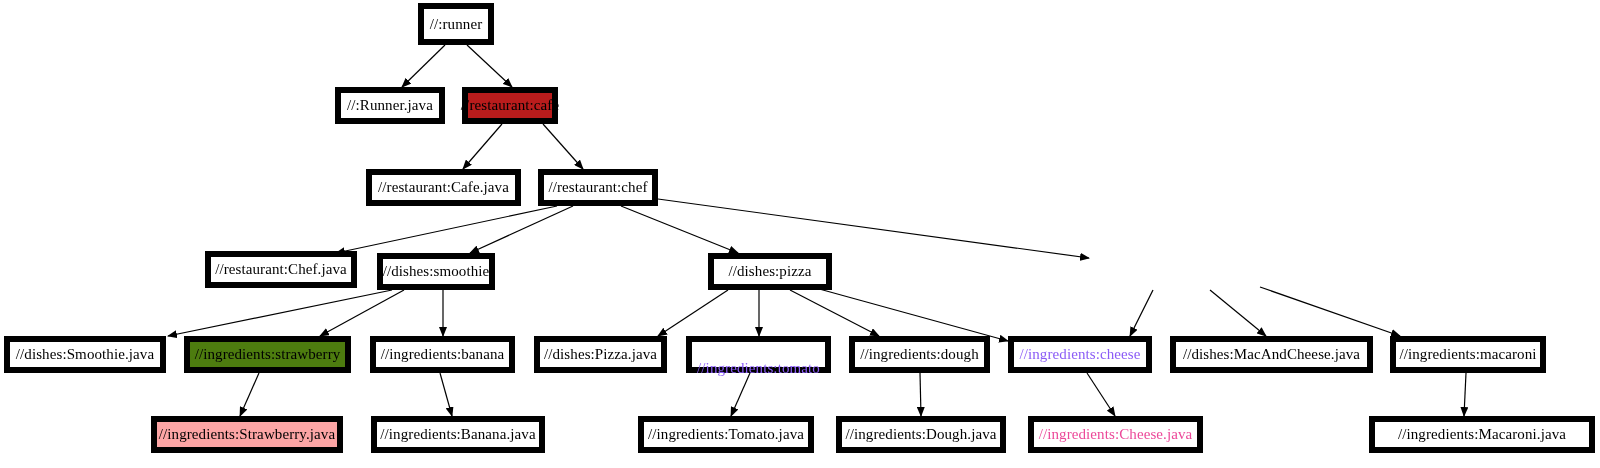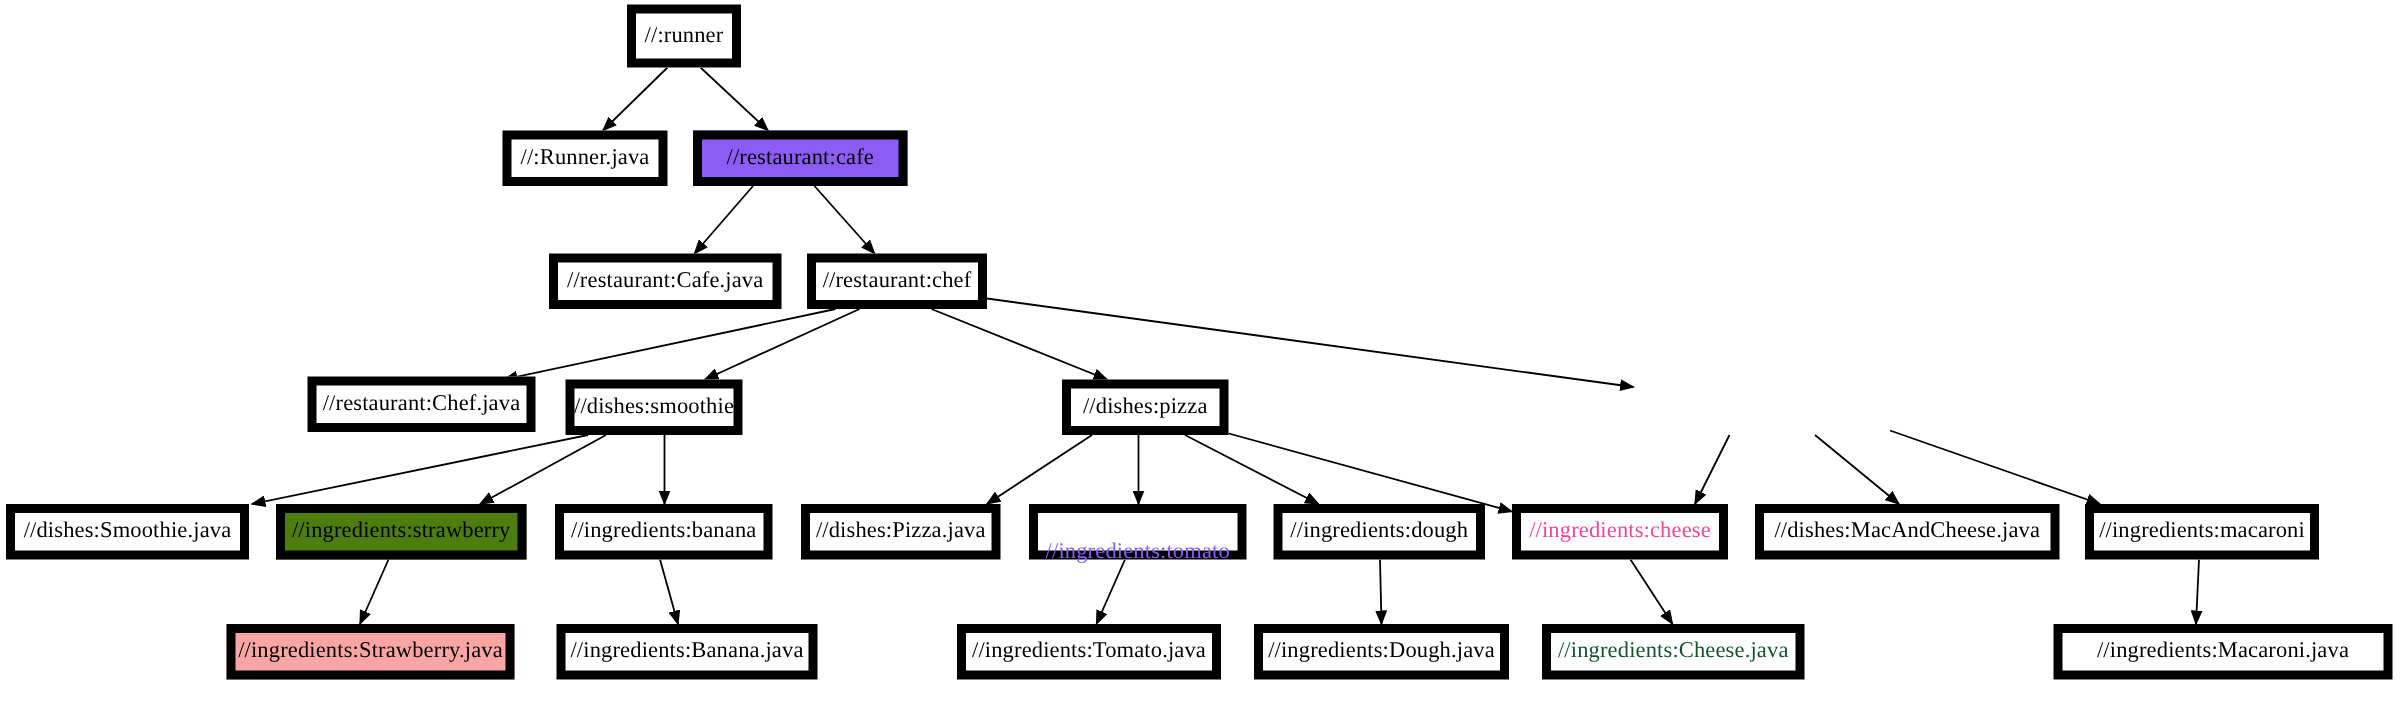--- a/index.html
+++ b/index.html
@@ -87,36 +87,36 @@
       </g>
   </svg>
 
   <div id="node-layer">
       <div class="node" style="left: 418px; top: 3px; width: 76px; height: 42px; background: rgb(255, 255, 255); border-color: rgb(0, 0, 0);">
         <span class="node-label" style="color: rgb(0, 0, 0);">//:runner</span>
       </div>
       <div class="node" style="left: 335px; top: 87px; width: 110px; height: 37px; background: rgb(255, 255, 255); border-color: rgb(0, 0, 0);">
         <span class="node-label" style="color: rgb(0, 0, 0);">//:Runner.java</span>
       </div>
-      <div class="node" style="left: 462px; top: 87px; width: 143px; height: 37px; background: #8b5cf6; border-color: rgb(0, 0, 0); text-align: right;">
+      <div class="node" style="left: 462px; top: 87px; width: 96px; height: 37px; background: #b91c1c; border-color: rgb(0, 0, 0); text-align: right;">
         <span class="node-label" style="color: rgb(0, 0, 0);">//restaurant:cafe</span>
       </div>
       <div class="node" style="left: 366px; top: 169px; width: 155px; height: 37px; background: rgb(255, 255, 255); border-color: rgb(0, 0, 0);">
         <span class="node-label" style="color: rgb(0, 0, 0);">//restaurant:Cafe.java</span>
       </div>
       <div class="node" style="left: 538px; top: 169px; width: 120px; height: 37px; background: rgb(255, 255, 255); border-color: rgb(0, 0, 0);">
         <span class="node-label" style="color: rgb(0, 0, 0);">//restaurant:chef</span>
       </div>
       <div class="node" style="left: 205px; top: 251px; width: 152px; height: 37px; background: rgb(255, 255, 255); border-color: rgb(0, 0, 0);">
         <span class="node-label" style="color: rgb(0, 0, 0);">//restaurant:Chef.java</span>
       </div>
       <div class="node" style="left: 377px; top: 253px; width: 118px; height: 37px; background: rgb(255, 255, 255); border-color: rgb(0, 0, 0);">
         <span class="node-label" style="color: rgb(0, 0, 0);">//dishes:smoothie</span>
       </div>
-      <div class="node" style="left: 708px; top: 253px; width: 111px; height: 37px; background: rgb(255, 255, 255); border-color: rgb(0, 0, 0);">
+      <div class="node" style="left: 708px; top: 253px; width: 124px; height: 37px; background: rgb(255, 255, 255); border-color: rgb(0, 0, 0);">
         <span class="node-label" style="color: rgb(0, 0, 0);">//dishes:pizza</span>
       </div>
       <div class="node" style="left: 4px; top: 336px; width: 162px; height: 37px; background: rgb(255, 255, 255); border-color: rgb(0, 0, 0);">
         <span class="node-label" style="color: rgb(0, 0, 0);">//dishes:Smoothie.java</span>
       </div>
       <div class="node" style="left: 184px; top: 336px; width: 167px; height: 37px; background: #4d7c0f; border-color: rgb(0, 0, 0);">
         <span class="node-label" style="color: rgb(0, 0, 0);">//ingredients:strawberry</span>
       </div>
       <div class="node" style="left: 370px; top: 336px; width: 145px; height: 37px; background: rgb(255, 255, 255); border-color: rgb(0, 0, 0);">
         <span class="node-label" style="color: rgb(0, 0, 0);">//ingredients:banana</span>
@@ -124,41 +124,41 @@
       <div class="node" style="left: 534px; top: 336px; width: 133px; height: 37px; background: rgb(255, 255, 255); border-color: rgb(0, 0, 0);">
         <span class="node-label" style="color: rgb(0, 0, 0);">//dishes:Pizza.java</span>
       </div>
       <div class="node" style="left: 686px; top: 336px; width: 145px; height: 37px; background: rgb(255, 255, 255); border-color: rgb(0, 0, 0);">
         <span class="node-label" style="color: #8b5cf6; margin-top: 28px;">//ingredients:tomato</span>
       </div>
       <div class="node" style="left: 849px; top: 336px; width: 141px; height: 37px; background: rgb(255, 255, 255); border-color: rgb(0, 0, 0);">
         <span class="node-label" style="color: rgb(0, 0, 0);">//ingredients:dough</span>
       </div>
       <div class="node" style="left: 1008px; top: 336px; width: 144px; height: 37px; background: rgb(255, 255, 255); border-color: rgb(0, 0, 0);">
-        <span class="node-label" style="color: #ec4899;">//ingredients:cheese</span>
+        <span class="node-label" style="color: #8b5cf6;">//ingredients:cheese</span>
       </div>
       <div class="node" style="left: 1170px; top: 336px; width: 203px; height: 37px; background: rgb(255, 255, 255); border-color: rgb(0, 0, 0);">
         <span class="node-label" style="color: rgb(0, 0, 0);">//dishes:MacAndCheese.java</span>
       </div>
       <div class="node" style="left: 1390px; top: 336px; width: 156px; height: 37px; background: rgb(255, 255, 255); border-color: rgb(0, 0, 0);">
         <span class="node-label" style="color: rgb(0, 0, 0);">//ingredients:macaroni</span>
       </div>
       <div class="node" style="left: 151px; top: 416px; width: 192px; height: 37px; background: #fca5a5; border-color: rgb(0, 0, 0);">
         <span class="node-label" style="color: rgb(0, 0, 0);">//ingredients:Strawberry.java</span>
       </div>
       <div class="node" style="left: 371px; top: 416px; width: 174px; height: 37px; background: rgb(255, 255, 255); border-color: rgb(0, 0, 0);">
         <span class="node-label" style="color: rgb(0, 0, 0);">//ingredients:Banana.java</span>
       </div>
       <div class="node" style="left: 638px; top: 416px; width: 176px; height: 37px; background: rgb(255, 255, 255); border-color: rgb(0, 0, 0);">
         <span class="node-label" style="color: rgb(0, 0, 0);">//ingredients:Tomato.java</span>
       </div>
       <div class="node" style="left: 836px; top: 416px; width: 170px; height: 37px; background: rgb(255, 255, 255); border-color: rgb(0, 0, 0);">
         <span class="node-label" style="color: rgb(0, 0, 0);">//ingredients:Dough.java</span>
       </div>
       <div class="node" style="left: 1028px; top: 416px; width: 175px; height: 37px; background: rgb(255, 255, 255); border-color: rgb(0, 0, 0);">
-        <span class="node-label" style="color: #14532d;">//ingredients:Cheese.java</span>
+        <span class="node-label" style="color: #ec4899;">//ingredients:Cheese.java</span>
       </div>
       <div class="node" style="left: 1369px; top: 416px; width: 226px; height: 37px; background: rgb(255, 255, 255); border-color: rgb(0, 0, 0);">
         <span class="node-label" style="color: rgb(0, 0, 0);">//ingredients:Macaroni.java</span>
       </div>
     </div>
 
 </div>
 
 </body></html>

